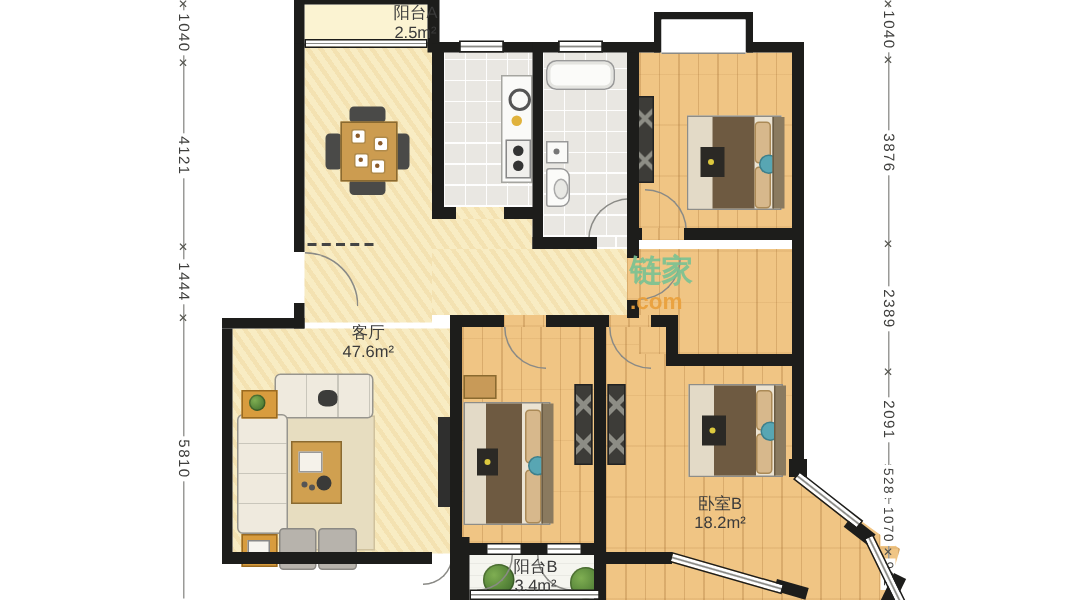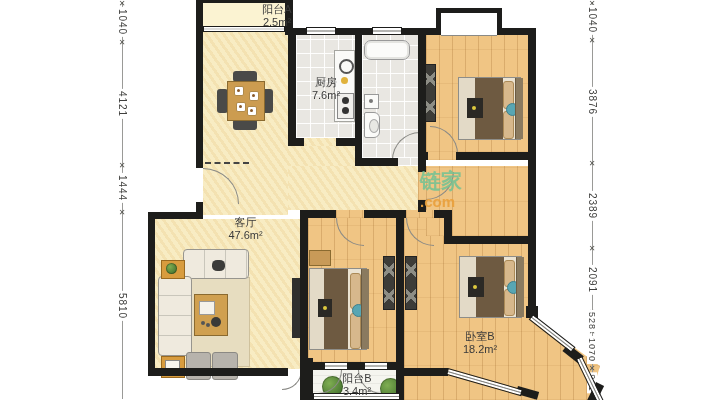--- a/index.html
+++ b/index.html
@@ -255,24 +255,20 @@
   <div class="arc" style="left:358px;top:370px;width:24px;height:24px;border-width:0 0 1px 1px;border-radius:0 0 0 100%;"></div>
   <div class="arc" style="left:282px;top:370px;width:20px;height:20px;border-width:0 1px 1px 0;border-radius:0 0 100% 0;"></div>
 
   <div class="watermark wm-cn" style="left:420px;top:170px;">链家</div>
   <div class="watermark wm-tld" style="left:420px;top:194px;">.com</div>
 
   <div class="room-label" style="left:204px;top:3px;width:82px;margin-left:32px;">
     <div>阳台A</div>
     <div>2.5m²</div>
   </div>
-  <div class="room-label" style="left:296px;top:76px;width:60px;">
-    <div>厨房</div>
-    <div>7.6m²</div>
-  </div>
   <div class="room-label" style="left:448px;top:180px;width:88px;">
   </div>
   <div class="room-label" style="left:203px;top:216px;width:85px;">
     <div>客厅</div>
     <div>47.6m²</div>
   </div>
   <div class="room-label" style="left:440px;top:330px;width:80px;">
     <div>卧室B</div>
     <div>18.2m²</div>
   </div>

